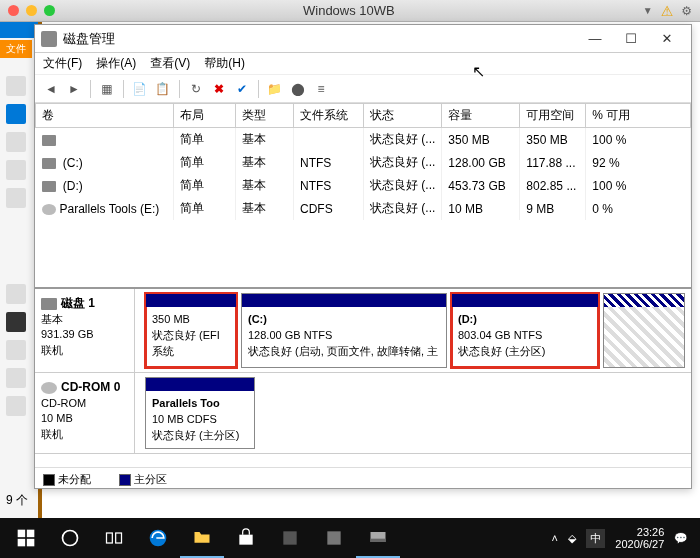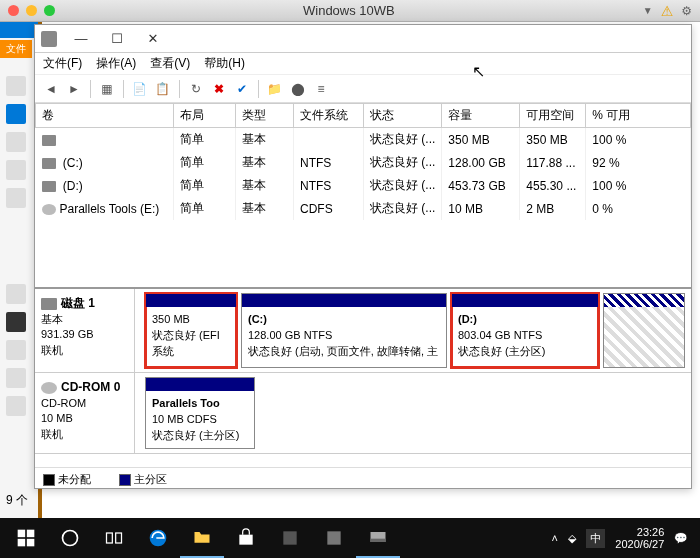--- a/index.html
+++ b/index.html
@@ -113,20 +113,21 @@
   <div class="host-icon"></div>
   <div class="host-icon dark"></div>
   <div class="host-icon"></div>
   <div class="host-icon"></div>
   <div class="host-icon"></div>
 </div>
 
 <div class="dm-window">
   <div class="dm-titlebar">
     <span class="dm-icon"></span>
+    <span class="dm-title">磁盘管理</span>
     <span class="win-ctrl">―</span>
     <span class="win-ctrl">☐</span>
     <span class="win-ctrl">✕</span>
   </div>
   <div class="dm-menu">
     <span>文件(F)</span>
     <span>操作(A)</span>
     <span>查看(V)</span>
     <span>帮助(H)</span>
   </div>
@@ -193,31 +194,31 @@
             <td>117.88 ...</td>
             <td>92 %</td>
           </tr>
           <tr>
             <td><span class="vol-icon"></span> (D:)</td>
             <td>简单</td>
             <td>基本</td>
             <td>NTFS</td>
             <td>状态良好 (...</td>
             <td>453.73 GB</td>
-            <td>455.30 ...</td>
+            <td>802.85 ...</td>
             <td>100 %</td>
           </tr>
           <tr>
             <td><span class="vol-icon cd"></span>Parallels Tools (E:)</td>
             <td>简单</td>
             <td>基本</td>
             <td>CDFS</td>
             <td>状态良好 (...</td>
             <td>10 MB</td>
-            <td>2 MB</td>
+            <td>9 MB</td>
             <td>0 %</td>
           </tr>
         </tbody>
     </table>
   </div>
 
   <div class="graph-view">
     <div class="disk-row">
       <div class="disk-info">
         <span class="di-icon"></span><b>磁盘 1</b><br>

